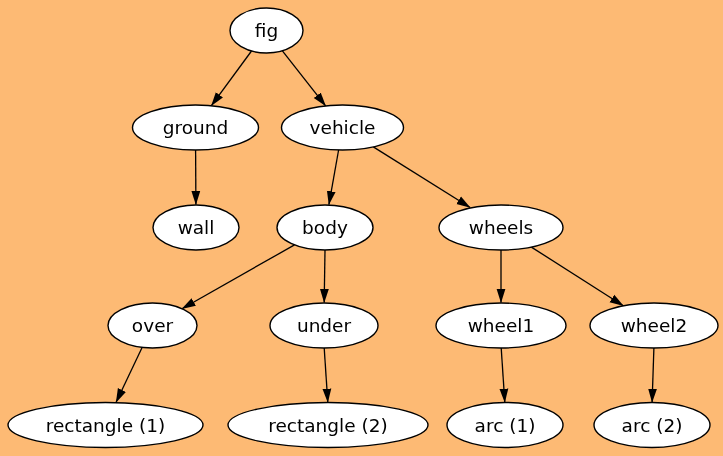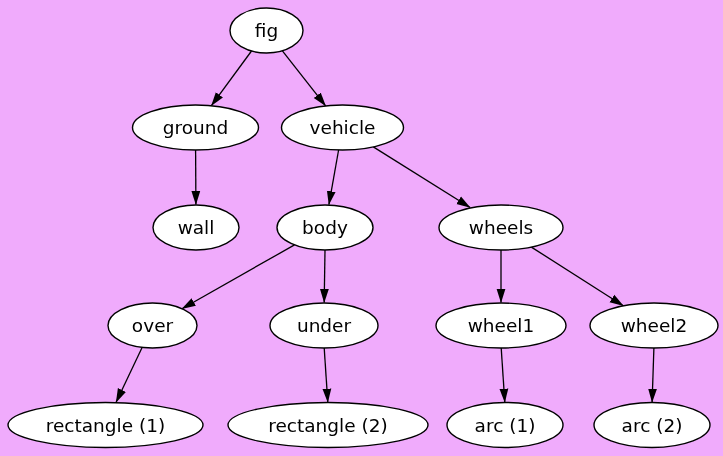--- a/index.html
+++ b/index.html
@@ -4,21 +4,21 @@
 <style>
   html, body {
     margin: 0;
     padding: 0;
     background: #ffffff;
   }
   .canvas {
     position: relative;
     width: 723px;
     height: 456px;
-    background: #f0abfc;
+    background: #fdba74;
     font-family: "DejaVu Sans", sans-serif;
   }
   svg { display: block; }
   .node-ellipse {
     fill: #ffffff;
     stroke: #000000;
     stroke-width: 1.4;
   }
   .edge-line {
     stroke: #000000;

